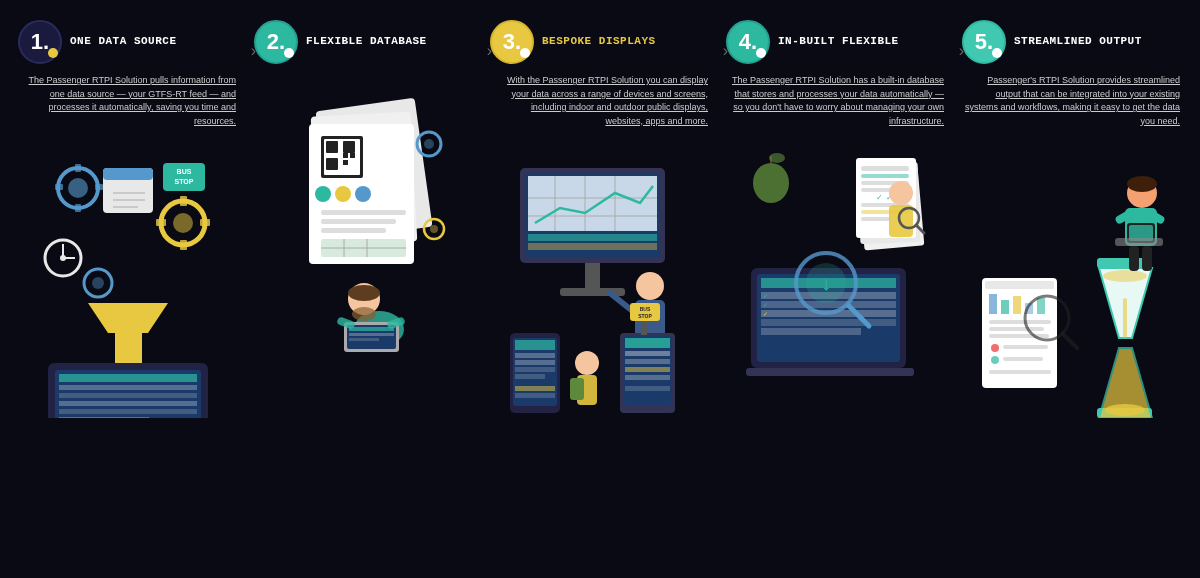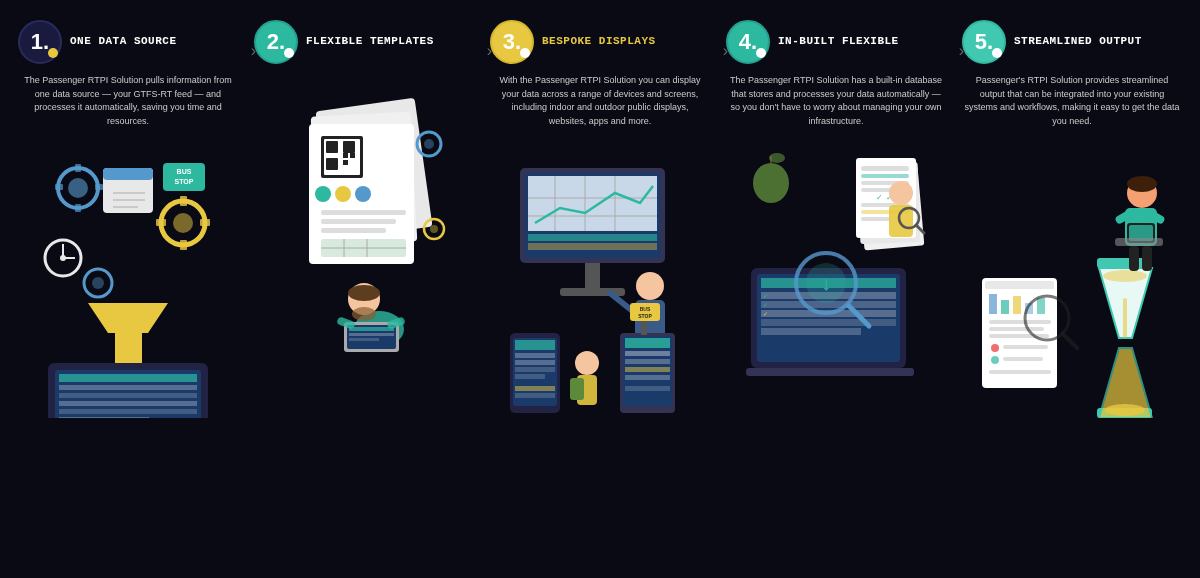--- a/index.html
+++ b/index.html
@@ -65,24 +65,25 @@
       color: white;
       margin-left: 8px;
       letter-spacing: 0.5px;
       line-height: 1.2;
       font-family: Liberation Mono, monospace;
     }
     .step-desc {
       font-size: 9px;
       color: #ccc;
       line-height: 1.5;
-      text-align: center;
+      text-align: right;
       width: 100%;
       margin-bottom: 10px;
       padding: 0 2px;
+      text-decoration: underline;
     }
     .step-illustration {
       width: 100%;
       display: flex;
       align-items: flex-end;
       justify-content: center;
       flex: 1;
     }
 
     
@@ -189,21 +190,21 @@
 
       <div class="connector" style="color:#666; font-size:16px;">›</div>
     </div>
 
     <div class="step" style="position:relative;">
       <div class="step-header">
         <div class="step-number-badge badge-2">
           <span>2.</span>
           <span class="dot"></span>
         </div>
-        <div class="step-title">FLEXIBLE TEMPLATES</div>
+        <div class="step-title">FLEXIBLE DATABASE</div>
       </div>
       <div class="step-illustration">
 
         <svg width="190" height="280" viewBox="0 0 190 280">
 
           <rect x="55" y="30" width="100" height="130" rx="4" fill="#e8e8e8" transform="rotate(-8, 105, 95)"></rect>
 
           <rect x="45" y="40" width="100" height="130" rx="4" fill="#f0f0f0" transform="rotate(-3, 95, 105)"></rect>
 
           <rect x="40" y="50" width="105" height="140" rx="4" fill="white"></rect>

